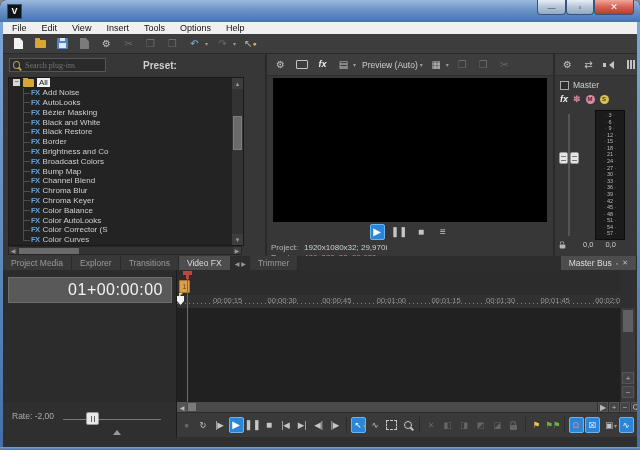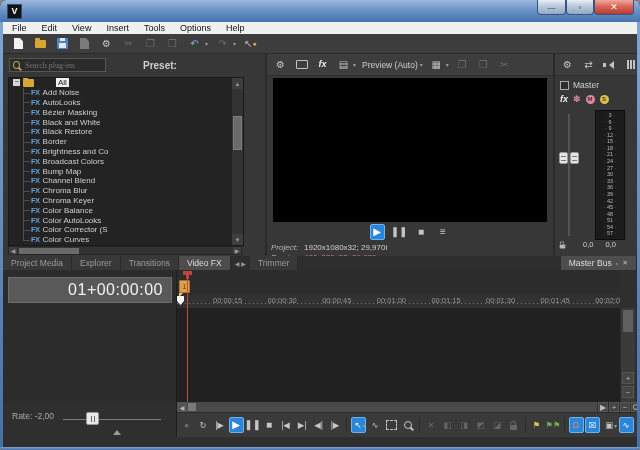--- a/index.html
+++ b/index.html
@@ -60,36 +60,36 @@
            overflow:hidden;}
   .vscroll{position:absolute;right:0;top:0;width:11px;bottom:0;background:#333;}
   .vthumb{position:absolute;left:1px;top:38px;width:9px;height:34px;background:#6a6a6a;border:1px solid #7e7e7e;box-sizing:border-box;}
   .sarrow{position:absolute;left:0;width:11px;height:11px;color:#999;font-size:6px;display:flex;align-items:center;justify-content:center;background:#3e3e3e;}
   .tree{position:absolute;left:0;top:0;right:11px;bottom:0;}
   .trow{height:9.8px;display:flex;align-items:center;gap:3px;font-size:8px;color:#cfcfcf;padding-left:4px;position:relative;}
   .trow.fxrow{padding-left:22px;}
   .trow.fxrow::before{content:"";position:absolute;left:14px;top:50%;width:7px;height:1px;background:#4d4d4d;}
   .tree::before{content:"";position:absolute;left:14px;top:10px;bottom:4px;width:1px;background:#4d4d4d;}
   .expander{width:7px;height:7px;background:#d6d6d6;color:#222;font-size:7px;line-height:6px;text-align:center;z-index:2;}
-  .alllab{background:#f0f0f0;color:#111;padding:0 2px;font-size:8px;margin-left:19px;}
+  .alllab{background:#f0f0f0;color:#111;padding:0 2px;font-size:8px;}
   .fxbadge{color:#64a1d8;font-weight:bold;font-size:7.5px;letter-spacing:-0.5px;}
   .hscroll{position:absolute;left:5px;top:192px;width:234px;height:9px;background:#333;border:1px solid #262626;box-sizing:border-box;}
   .hthumb{position:absolute;left:10px;top:1px;width:60px;height:6px;background:#6a6a6a;}
   
   .docktabs{left:3px;top:256px;width:634px;height:14px;background:#2d2d2d;display:flex;align-items:stretch;font-size:8.5px;}
   .dtab{display:flex;align-items:center;gap:4px;padding:0 8px;color:#9b9b9b;background:#383838;border-right:1px solid #2a2a2a;}
   .dtab.on{background:#4d4d4d;color:#ddd;}
   .tabbtn{font-size:7px;color:#bbb;}
   .tabscroll{display:flex;align-items:center;gap:2px;padding:0 4px;color:#999;font-size:6px;}
   .spacer{flex:1;}
   
   .black{position:absolute;left:6px;top:24px;width:274px;height:144px;background:#000;}
   .transport-mini{position:absolute;left:0;top:168px;width:100%;height:20px;display:flex;align-items:center;justify-content:center;gap:7px;}
   .stats{position:absolute;top:189px;font-size:8px;line-height:9.5px;color:#b8b8b8;}
-  .stats .lab{display:inline-block;width:33px;color:#b8b8b8;font-style:italic;}
+  .stats .lab{display:inline-block;width:33px;color:#b8b8b8;}
   .stats .val{color:#cfcfcf;}
   .stats .hl{color:#cb8176;}
   
   .master-row{position:absolute;left:5px;top:26px;display:flex;align-items:center;gap:4px;color:#cfcfcf;font-size:8.5px;}
   .sqicon{width:7px;height:7px;border:1px solid #aaa;background:#2d2d2d;}
   .busicons{position:absolute;left:5px;top:40px;display:flex;align-items:center;gap:5px;}
   .fxit{font-style:italic;font-size:9px;color:#eee;font-weight:bold;}
   .circ{width:9px;height:9px;border-radius:50%;display:flex;align-items:center;justify-content:center;font-size:6px;font-weight:bold;color:#5c2430;}
   .fader-line{position:absolute;left:13px;top:60px;width:2px;height:122px;background:#555;}
   .fhandle{position:absolute;top:98px;width:9px;height:12px;background:#e6e6e6;border-radius:2px;border:1px solid #999;box-sizing:border-box;}

